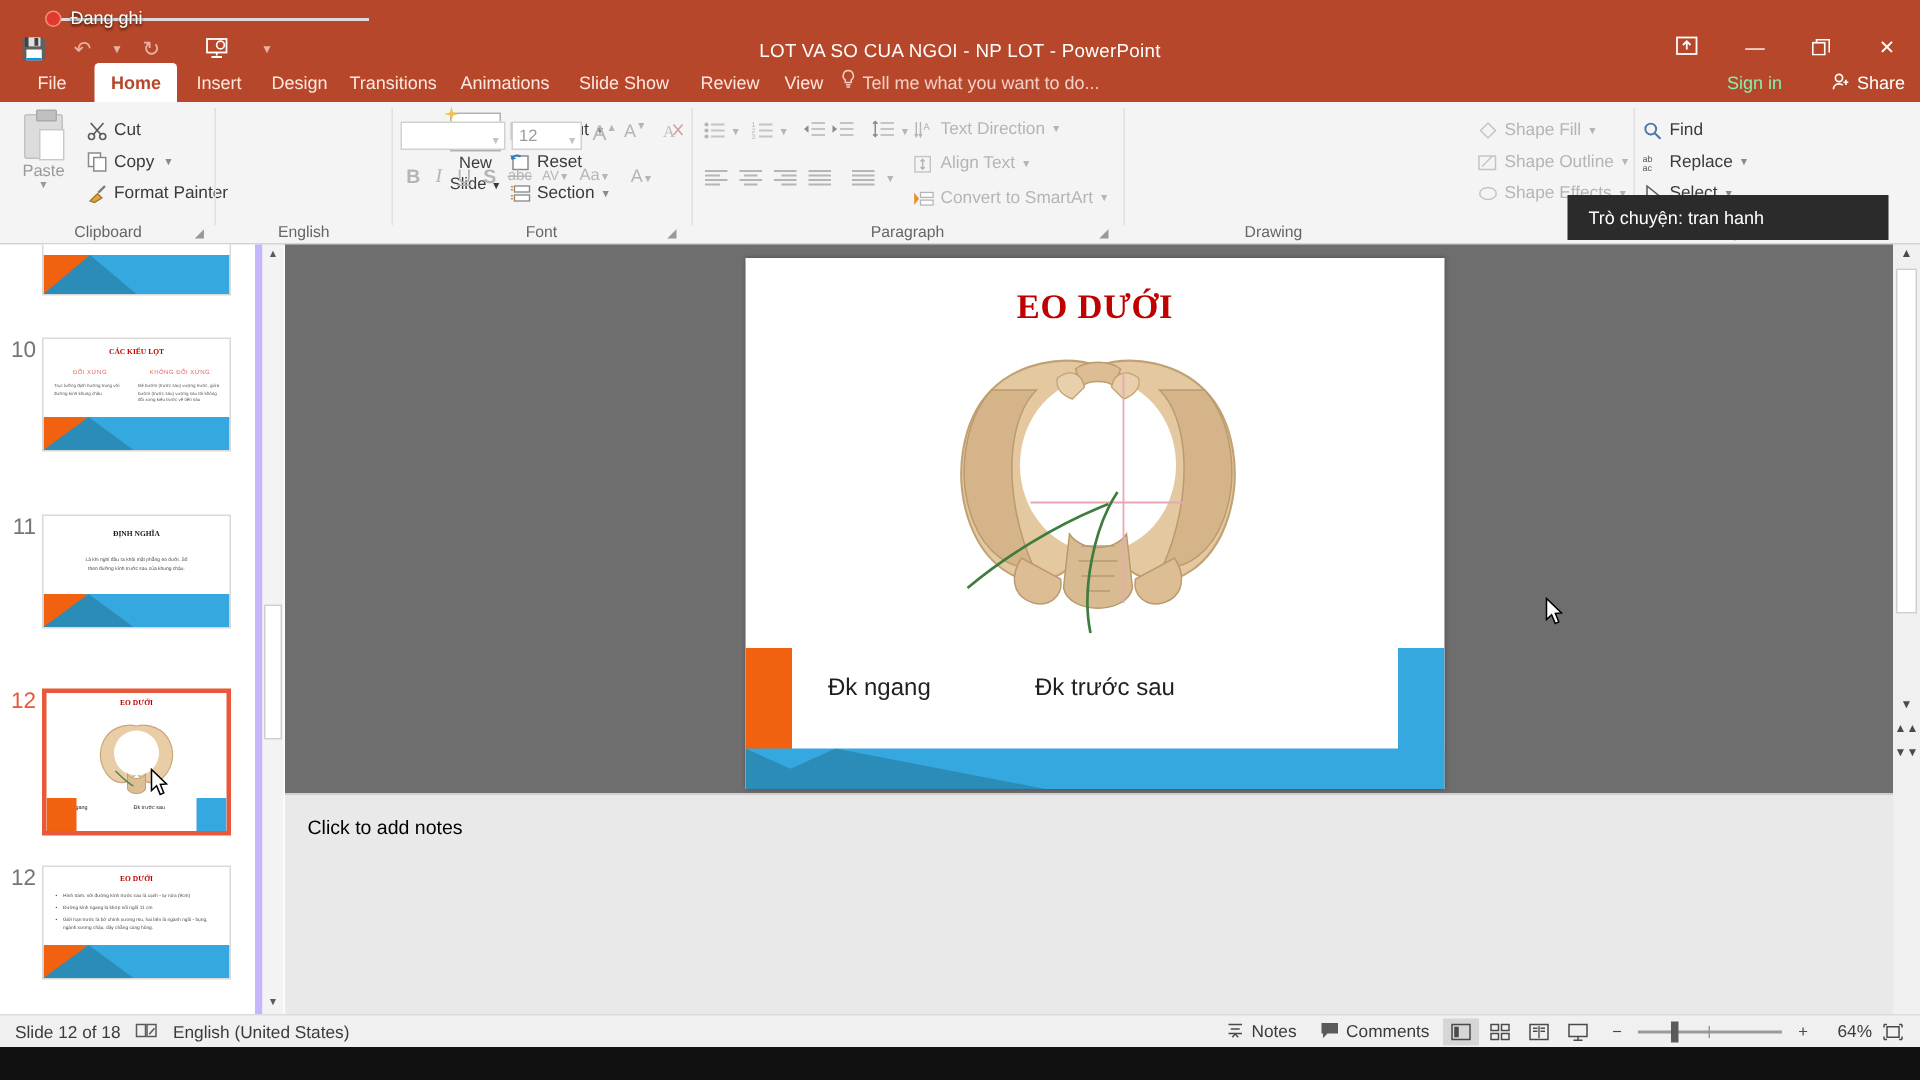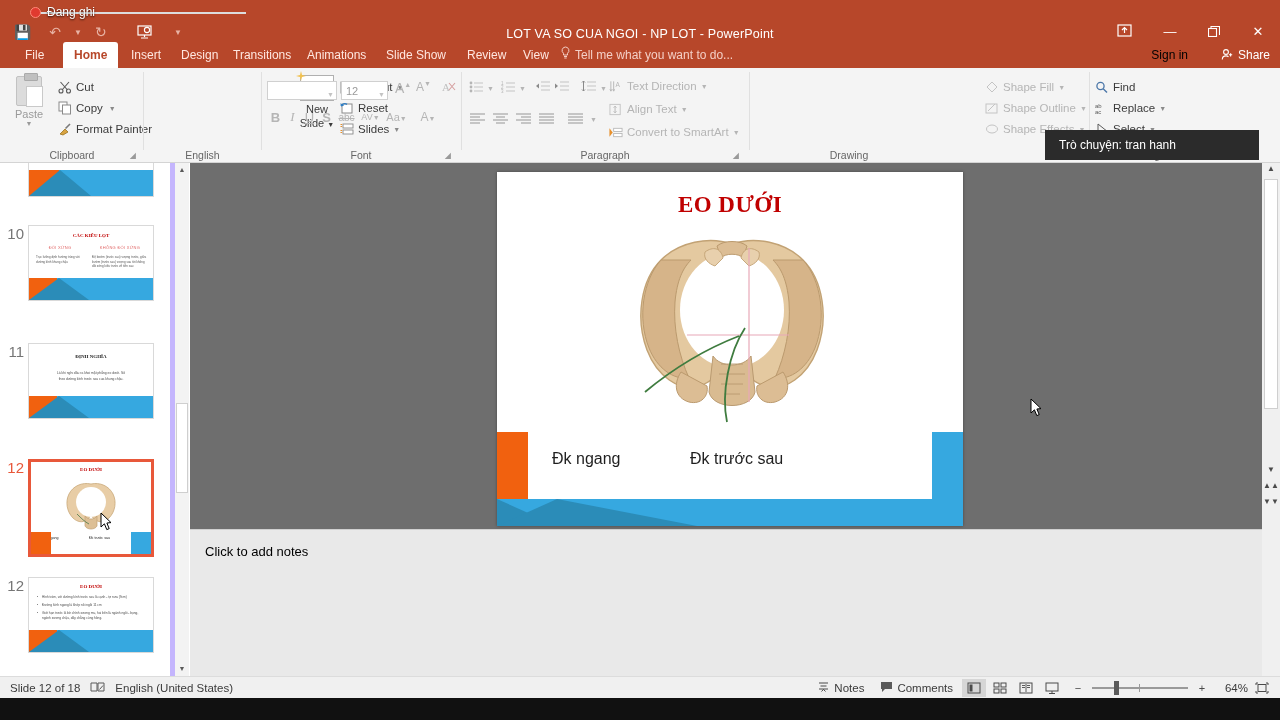--- a/index.html
+++ b/index.html
@@ -41,21 +41,21 @@
   .tab {
     position:absolute; top:0; height:26px; padding:0 11px; line-height:26px;
     color:#ffe7e0; font-size:12px; white-space:nowrap;
   }
   .tab.active { background:#fff; color:#b7472a; font-weight:bold; border-radius:3px 3px 0 0; }
   .tellme {
     position:absolute; top:0; left:560px; height:26px; line-height:26px;
     color:#f4cfc6; font-size:12px; font-style:normal; white-space:nowrap;
   }
   .bulb { display:inline-block; margin-right:4px; }
-  .signin { position:absolute; right:92px; top:0; height:26px; line-height:26px; color:#000000; font-size:12px; }
+  .signin { position:absolute; right:92px; top:0; height:26px; line-height:26px; color:#86efac; font-size:12px; }
   .share { position:absolute; right:10px; top:0; height:26px; line-height:26px; color:#fff; font-size:12px; }
 
   
   .ribbon {
     position:absolute; left:0; top:68px; width:1280px; height:95px;
     background:#f4f4f4; border-bottom:1px solid #d4d4d4;
   }
   .grp { position:absolute; top:0; height:95px; }
   .grp-label {
     position:absolute; bottom:2px; width:100%; text-align:center;
@@ -355,21 +355,21 @@
           <span>Reset</span>
       </div>
       <div class="cmd" style="position:absolute;left:196px;top:54px">
         <span class="ico sq">
           <svg width="14" height="13" viewBox="0 0 14 13">
               <rect x="3" y="1" width="10" height="4" fill="#fff" stroke="#8a8a8a" stroke-width=".9"></rect>
               <rect x="3" y="7" width="10" height="4" fill="#fff" stroke="#8a8a8a" stroke-width=".9"></rect>
               <path d="M0.5 1.5h1.6 M0.5 3.5h1.6 M0.5 7.5h1.6 M0.5 9.5h1.6" stroke="#e8902b" stroke-width="1.1"></path>
             </svg>
         </span>
-          <span>Slides</span>
+          <span>Section</span>
         <span style="font-size:7px;color:#8a8a8a;margin-left:4px">▼</span>
       </div>
       <div class="grp-label">English</div>
       <div class="grp-sep" style="left:117px"></div>
     </div>
 
     <div class="grp" style="left:261px; width:200px">
       <div class="fontbox" style="left:6px; top:13px; width:70px">
         <span></span>
         <span class="spin">▼</span>

